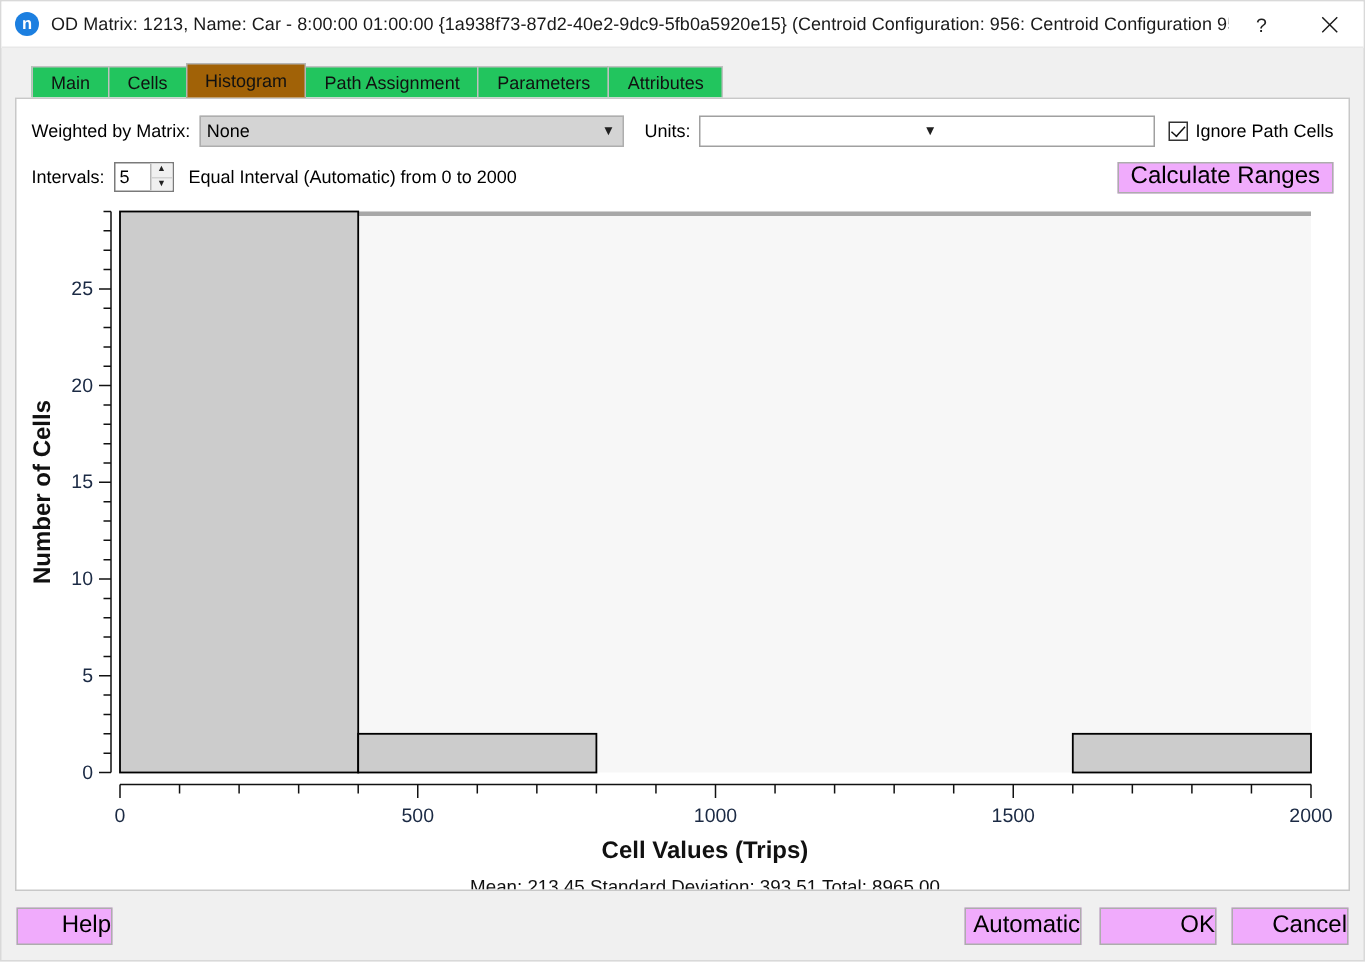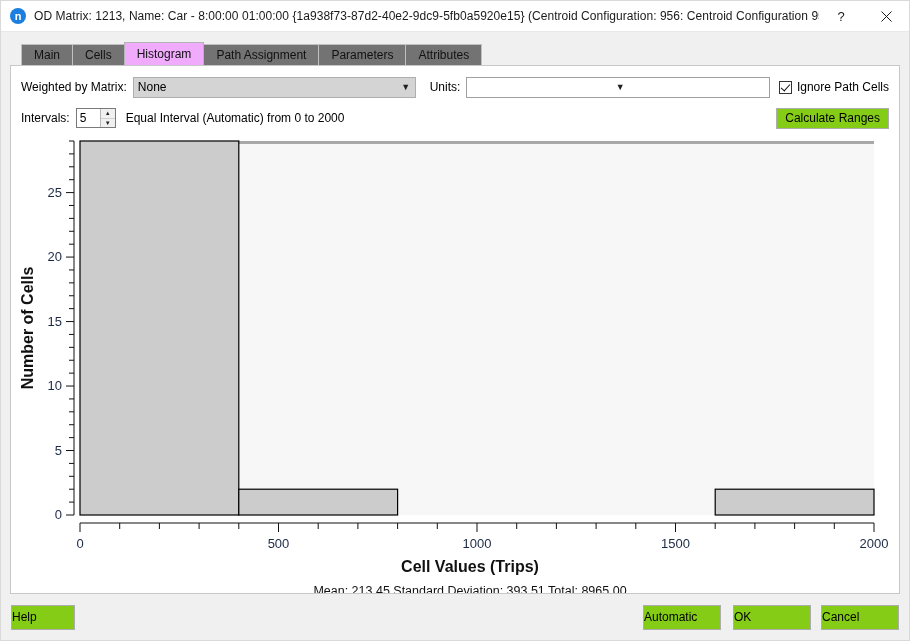--- a/index.html
+++ b/index.html
@@ -83,29 +83,29 @@
     align-items: flex-end;
     position: relative;
     box-sizing: border-box;
   }
   .tab {
     height: 21px;
     line-height: 21px;
     padding: 0 12px;
     font-size: 12px;
     color: #111111;
-    background: #737373;
+    background: #22c55e;
     border: 1px solid #c0c0c0;
     border-bottom: none;
     margin-right: -1px;
     box-sizing: border-box;
     white-space: nowrap;
   }
   .tab.active {
-    background: #f0abfc;
+    background: #a16207;
     height: 23px;
     line-height: 22px;
     border-color: #b4b4b4;
     position: relative;
     z-index: 3;
     padding-left: 12px;
   }
 
   
   .tabpage {
@@ -208,28 +208,28 @@
     justify-content: center;
     font-size: 6px;
     color: #222;
     line-height: 1;
   }
   .spin .sbtn.up { border-bottom: 1px solid #d2d2d2; }
 
   .eqtext { margin-left: 10px; font-size: 12px; }
 
   .btn {
-    background: #84cc16;
+    background: #f0abfc;
     border: 1px solid #adadad;
-    font-size: 12px;
+    font-size: 16px;
     color: #000;
     box-sizing: border-box;
     display: flex;
     align-items: center;
-    justify-content: flex-start;
+    justify-content: flex-end;
     font-family: "Liberation Sans", sans-serif;
   }
   #calc-ranges-btn {
     height: 21px;
     padding: 0 8px;
     margin-left: auto;
   }
 
   
   .chart-area {

